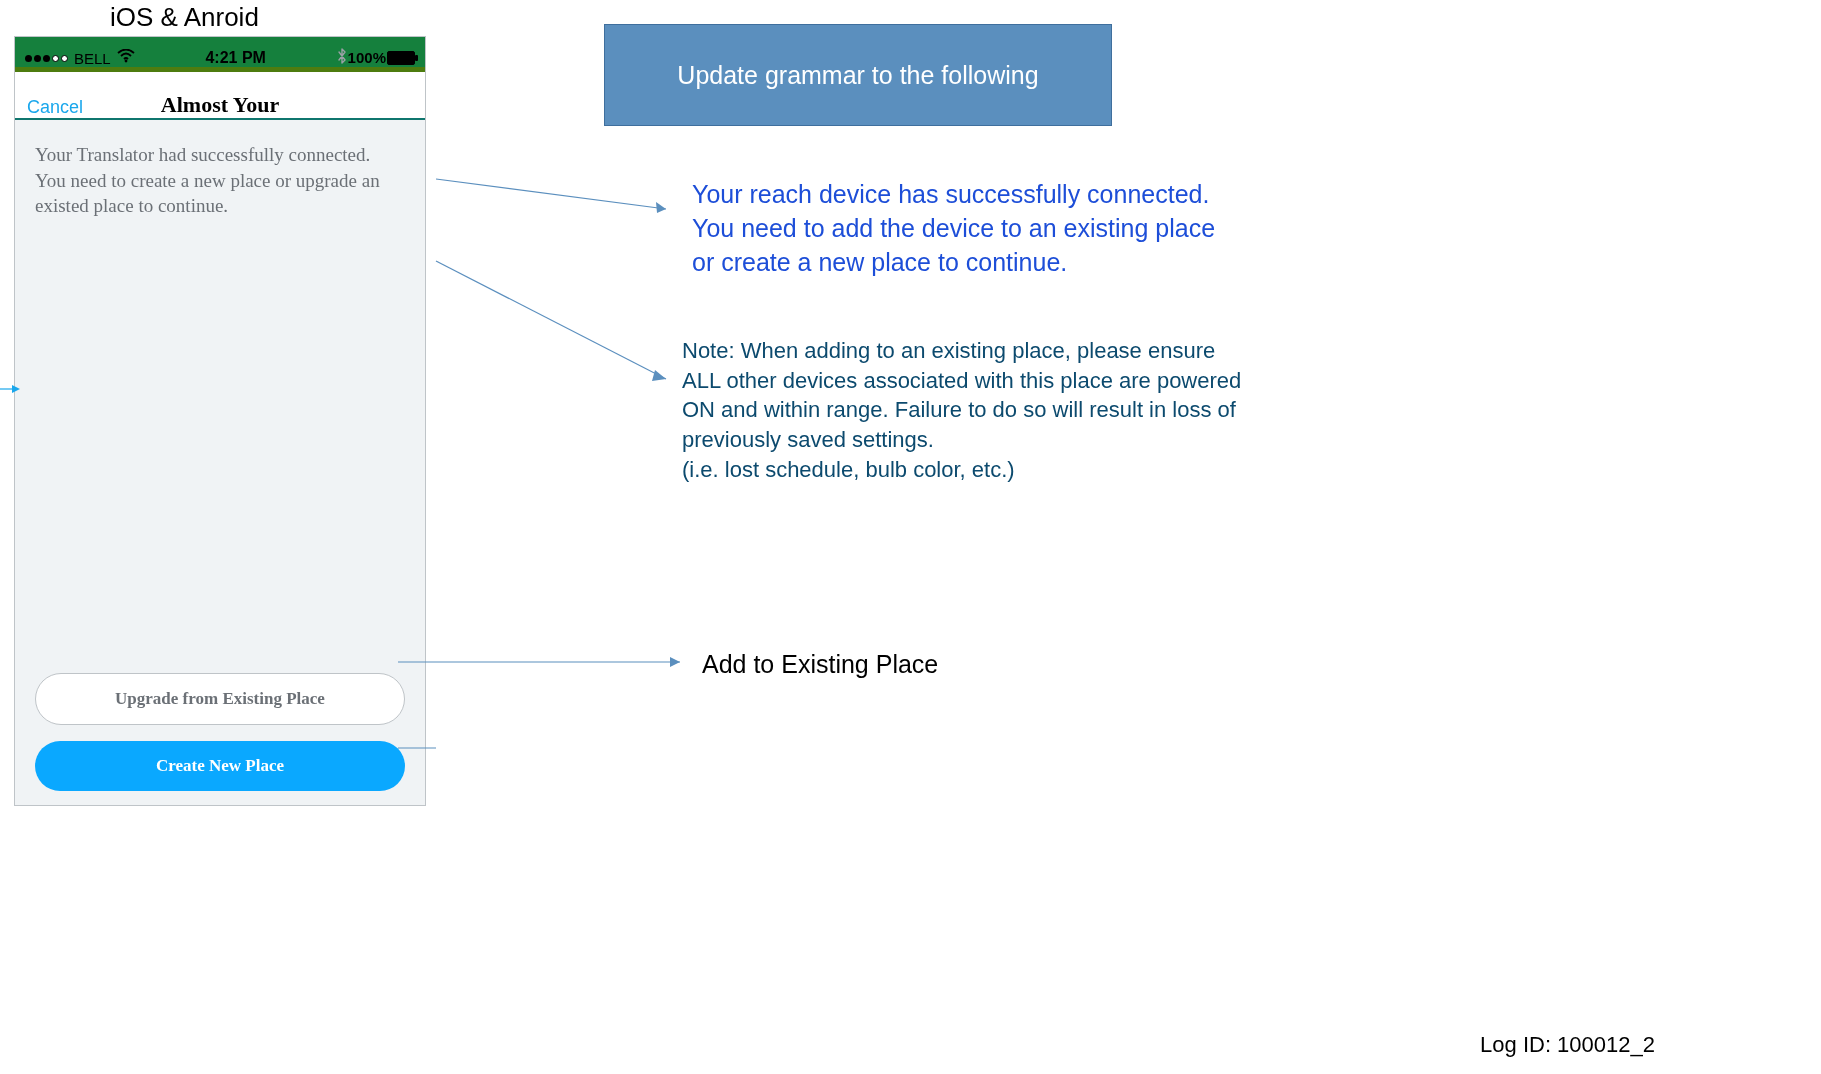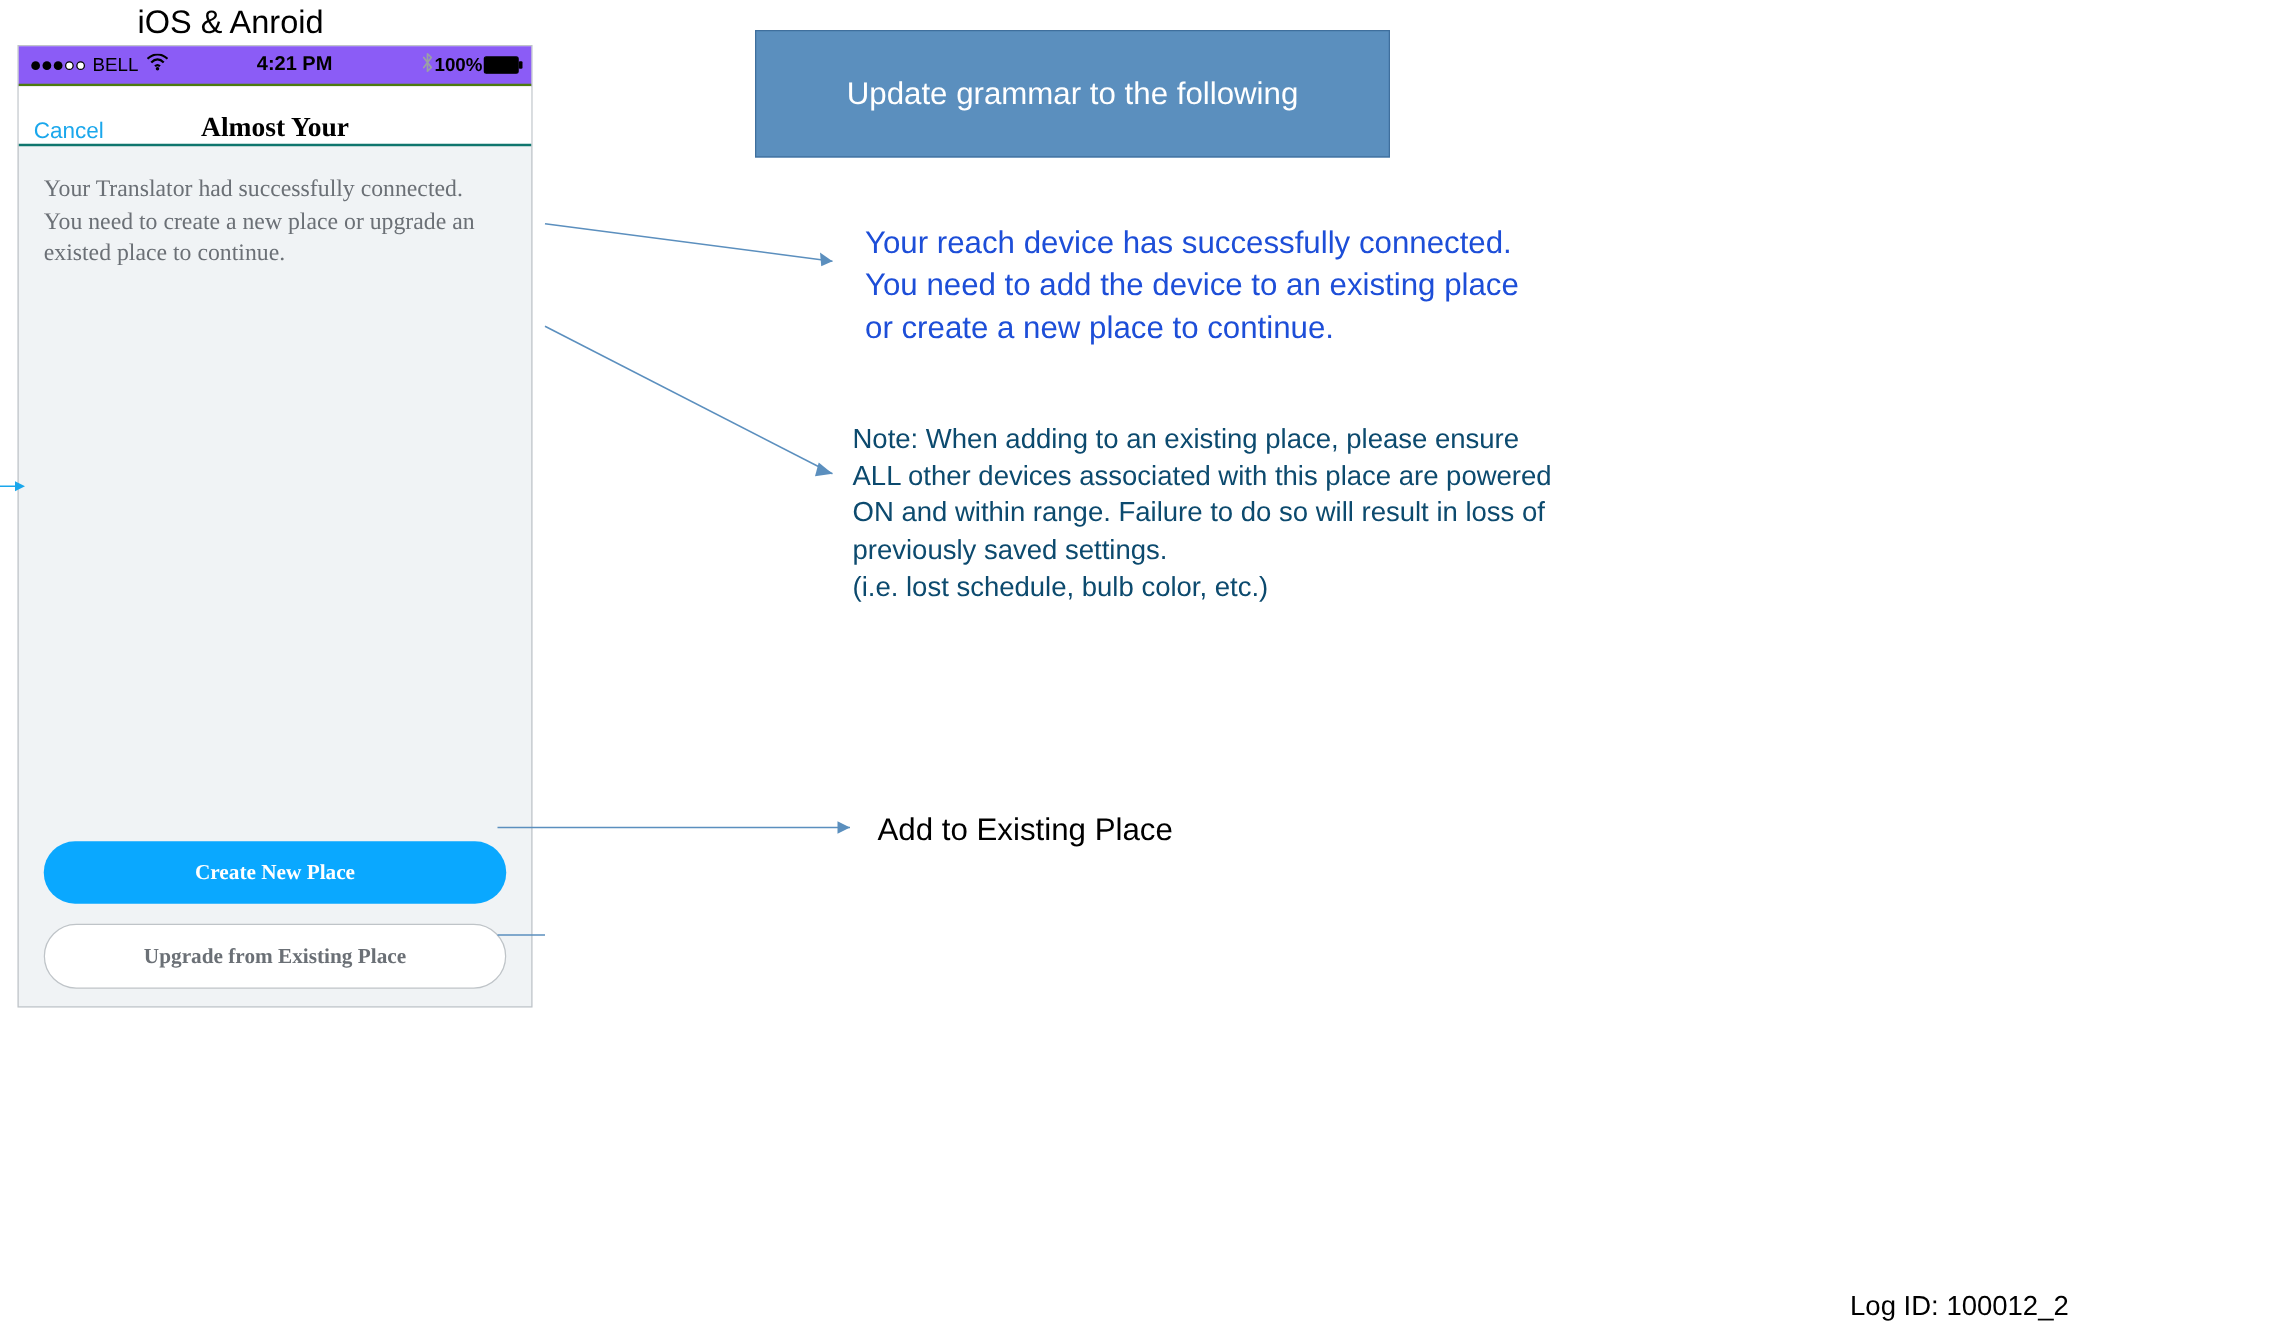--- a/index.html
+++ b/index.html
@@ -1,21 +1,21 @@
 <!DOCTYPE html>
 <html><head>
 <meta charset="utf-8">
 <style>
   html,body{margin:0;padding:0;font-family:Arial,Helvetica,sans-serif;background:#fff;}
   .canvas{position:relative;width:1681px;height:1074px;}
   
   .top-label{position:absolute;left:110px;top:2px;font-size:26px;color:#000;}
   
   .phone{position:absolute;left:14px;top:36px;width:412px;height:770px;border:1px solid #bfc4c8;background:#f0f3f5;box-sizing:border-box;}
-  .status-bar{height:30px;background:#8b5cf6;border-bottom:2px solid #4d7c0f;display:flex;align-items:center;justify-content:space-between;padding:0 10px;font-size:16px;color:#000;font-weight:bold;}
+  .status-bar{height:30px;background:#15803d;border-bottom:5px solid #4d7c0f;display:flex;align-items:flex-end;justify-content:space-between;padding:0 10px;font-size:16px;color:#000;font-weight:bold;}
   .status-left{display:flex;align-items:center;gap:6px;}
   .sig-dots{display:flex;gap:2px;align-items:center;}
   .dot{width:7px;height:7px;border-radius:50%;background:#000;}
   .dot.empty{background:#fff;border:1px solid #000;box-sizing:border-box;}
   .carrier{font-size:15px;font-weight:normal;}
   .wifi{font-size:16px;}
   .status-center{font-weight:bold;}
   .status-right{display:flex;align-items:center;gap:1px;font-size:15px;}
   .bt{color:#9aa0a6;}
   .batt{display:inline-block;width:26px;height:12px;border:1.5px solid #000;border-radius:2px;position:relative;background:#000;}
@@ -82,22 +82,22 @@
       </div>
     </div>
     <div class="nav-bar">
       <span class="cancel">Cancel</span>
       <span class="nav-title">Almost Your</span>
     </div>
     <div class="body-text">
       <div>Your Translator had successfully connected. You need to create a new place or upgrade an existed place to continue.</div>
     </div>
     <div class="buttons">
+      <div class="btn outline">Upgrade from Existing Place</div>
       <div class="btn primary">Create New Place</div>
-      <div class="btn outline">Upgrade from Existing Place</div>
     </div>
   </div>
 
   <div class="banner">Update grammar to the following</div>
 
   <div class="right-col">Your reach device has successfully connected. You need to add the device to an existing place or create a new place to continue.</div>
   <div class="note-col" style="white-space:pre-line;">Note: When adding to an existing place, please ensure ALL other devices associated with this place are powered ON and within range. Failure to do so will result in loss of previously saved settings.
 (i.e. lost schedule, bulb color, etc.)</div>
   <div class="add-line">Add to Existing Place</div>
 

